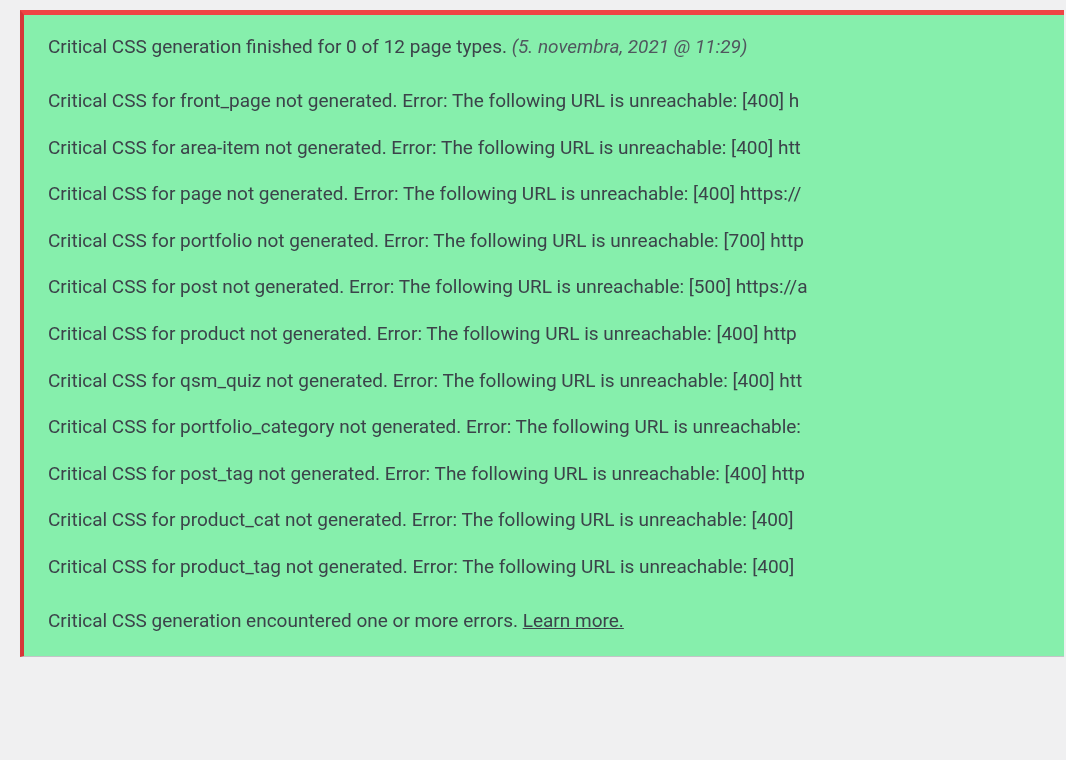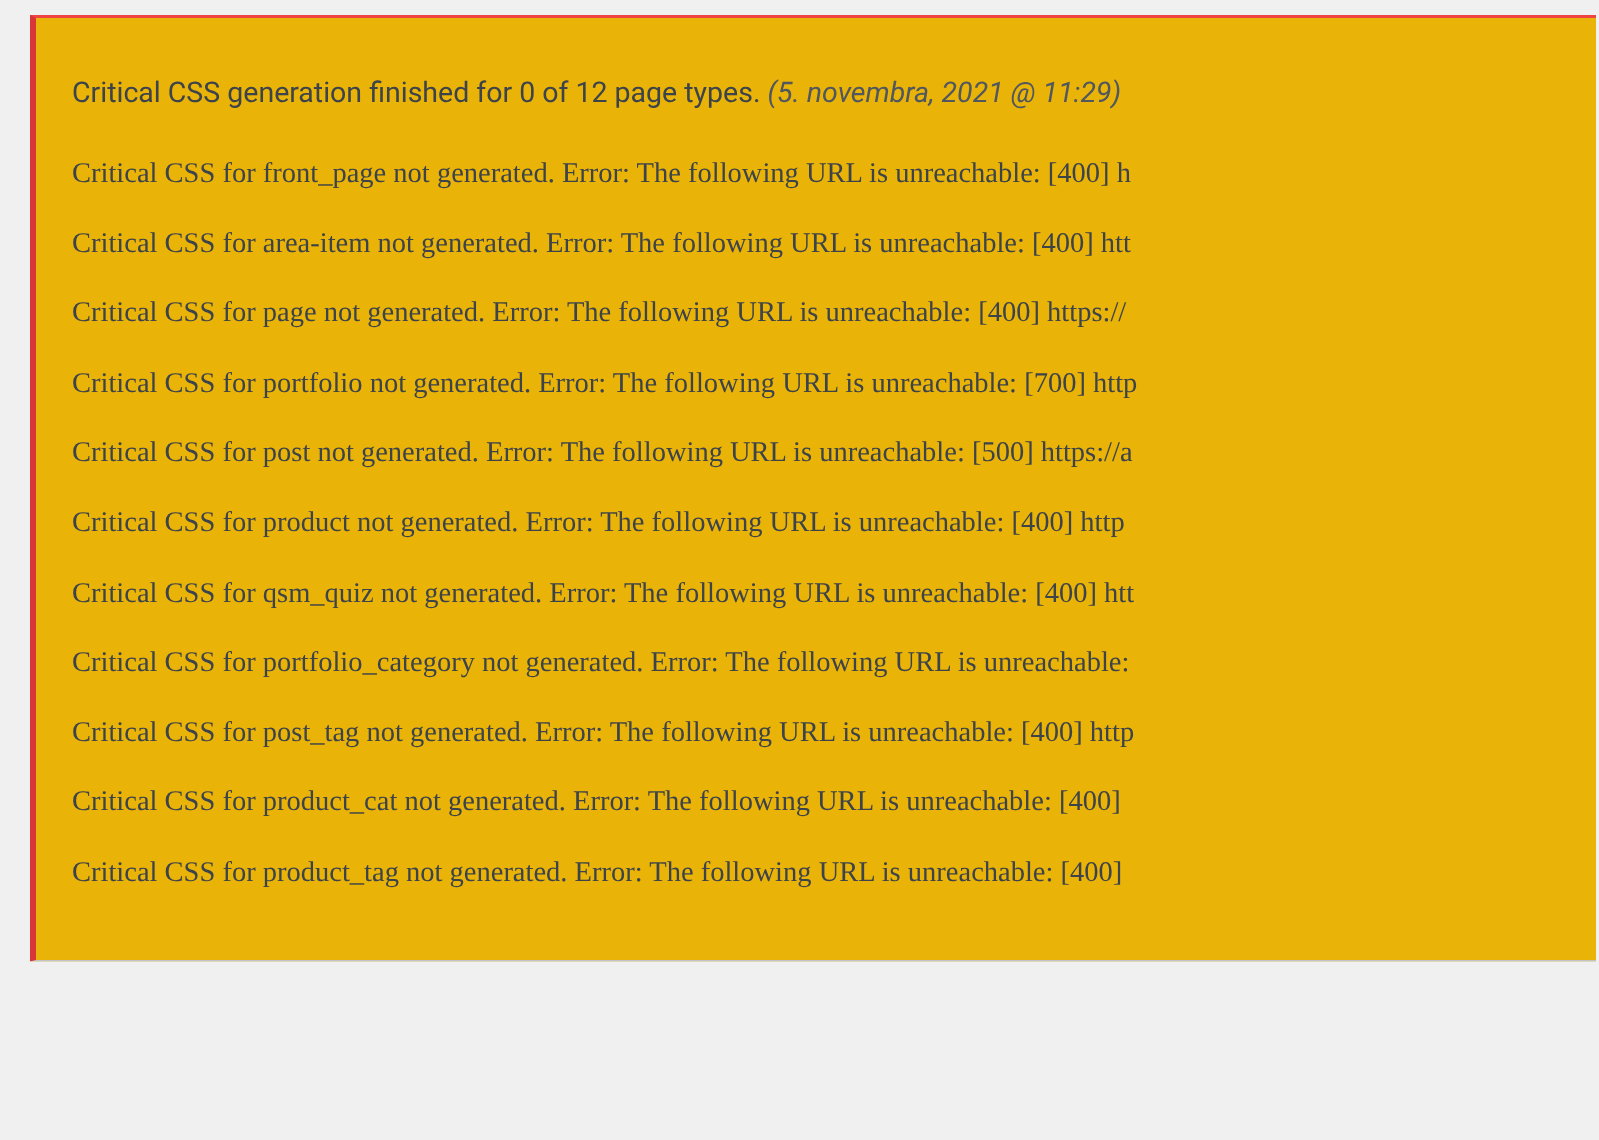--- a/index.html
+++ b/index.html
@@ -10,47 +10,46 @@
     body {
       font-family: -apple-system, BlinkMacSystemFont, "Segoe UI", Roboto, Oxygen-Sans, Ubuntu, Cantarell, "Helvetica Neue", sans-serif;
       background: #f0f0f1;
       padding: 10px 0 0 0;
       font-size: 19px;
       color: #3c434a;
       width: 1066px;
       overflow: hidden;
     }
     .notice {
-      background: #eab308;
+      background: #86efac;
       border-left: 4px solid #d63638;
       box-shadow: 0 1px 1px rgba(0,0,0,.04);
       margin: 0 0 0 20px;
-      padding: 38px 24px 24px 24px;
-      border-top: 2px solid #ef4444;
+      padding: 20px 24px 24px 24px;
+      border-top: 5px solid #ef4444;
       border-bottom: 1px solid #c3c4c7;
       width: 1044px;
       overflow: hidden;
       white-space: nowrap;
     }
     .header-line {
       margin-bottom: 30px;
       color: #3c434a;
       font-weight: 400;
     }
     .timestamp {
       font-style: italic;
       color: #50575e;
     }
     .error-list {
     }
     .error-line {
       margin-bottom: 20px;
       color: #3c434a;
       line-height: 1.4;
-      font-family: Liberation Serif, serif;
     }
     .footer-line {
       margin-top: 28px;
       color: #3c434a;
     }
     .link {
       text-decoration: underline;
       color: #3c434a;
       cursor: pointer;
     }
@@ -68,13 +67,16 @@
     <div class="error-line">Critical CSS for page not generated. Error: The following URL is unreachable: [400] https://</div>
     <div class="error-line">Critical CSS for portfolio not generated. Error: The following URL is unreachable: [700] http</div>
     <div class="error-line">Critical CSS for post not generated. Error: The following URL is unreachable: [500] https://a</div>
     <div class="error-line">Critical CSS for product not generated. Error: The following URL is unreachable: [400] http</div>
     <div class="error-line">Critical CSS for qsm_quiz not generated. Error: The following URL is unreachable: [400] htt</div>
     <div class="error-line">Critical CSS for portfolio_category not generated. Error: The following URL is unreachable: </div>
     <div class="error-line">Critical CSS for post_tag not generated. Error: The following URL is unreachable: [400] http</div>
     <div class="error-line">Critical CSS for product_cat not generated. Error: The following URL is unreachable: [400] </div>
     <div class="error-line">Critical CSS for product_tag not generated. Error: The following URL is unreachable: [400] </div>
   </div>
+  <div class="footer-line">
+    <span>Critical CSS generation encountered one or more errors. </span><a class="link">Learn more.</a>
+  </div>
 </div>
 
 </body></html>

